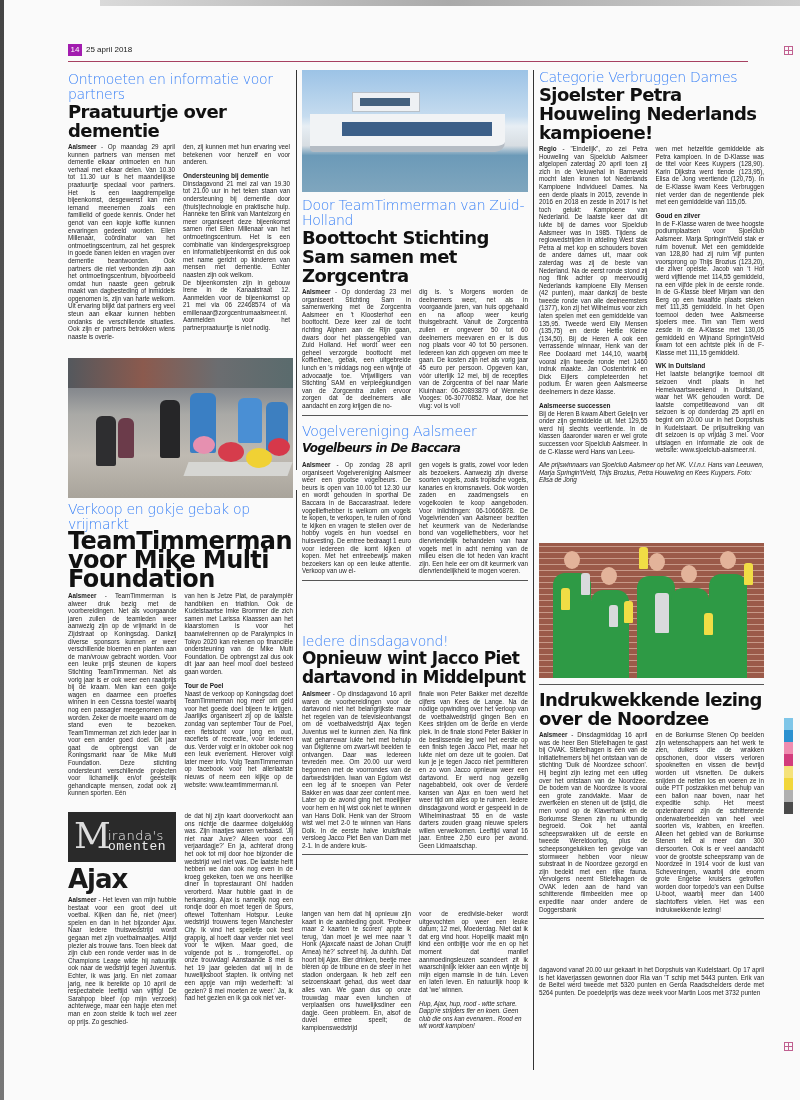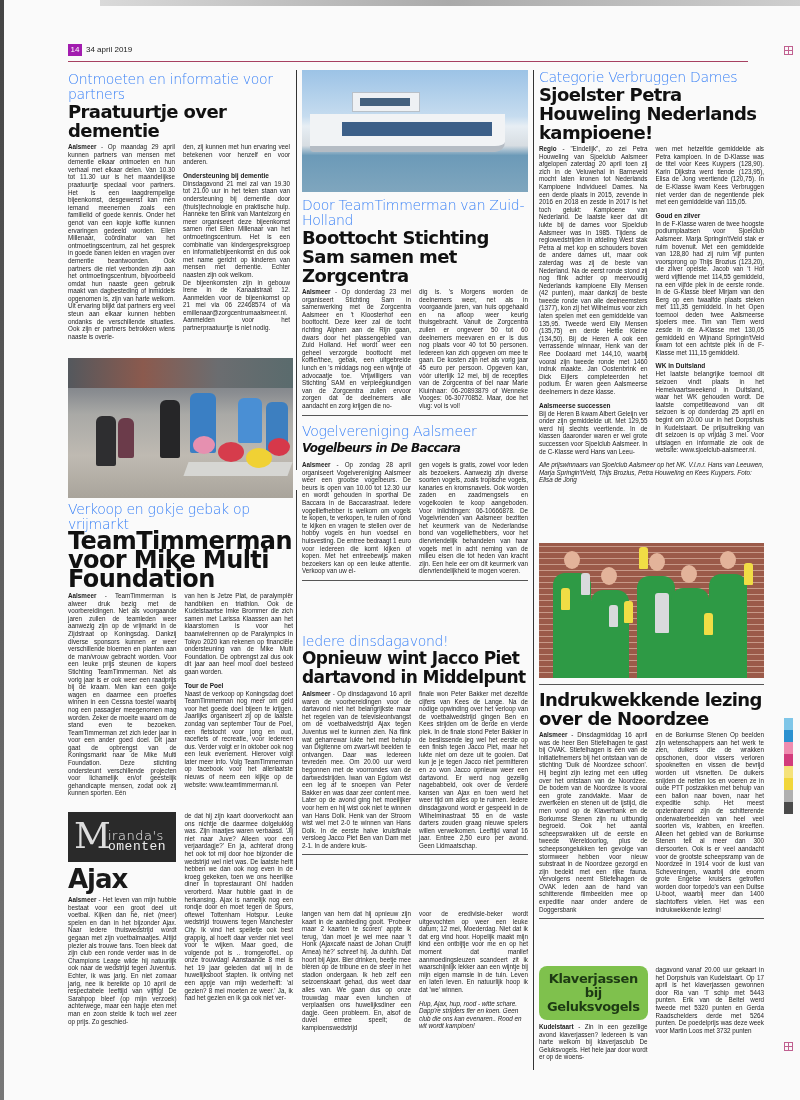--- a/index.html
+++ b/index.html
@@ -52,21 +52,21 @@
   .color-bar { position:absolute; left:784px; width:9px; }
 </style>
 </head>
 <body>
 
 <div class="scan-edge-left"></div>
 <div class="scan-edge-top"></div>
 
 <div class="header-bar">
   <span class="page-num">14</span>
-  <span class="page-date">34 april 2019</span>
+  <span class="page-date">25 april 2018</span>
 </div>
 <div class="reg-mark" style="left:784px;top:46px;"></div>
 <div class="reg-mark" style="left:784px;top:1042px;"></div>
 
 <div class="vrule" style="left:296px;top:70px;height:400px;"></div>
 <div class="vrule" style="left:533px;top:70px;height:1000px;"></div>
 <div class="vrule" style="left:296px;top:490px;height:380px;"></div>
 
 <div class="col" style="left:68px;top:72px;width:222px;">
   <div class="kicker">Ontmoeten en informatie voor partners</div>
@@ -218,24 +218,20 @@
   <div class="headline" style="font-size:18px;">Indrukwekkende lezing over de Noordzee</div>
   <div class="body2">
     <div class="txt"><b>Aalsmeer</b><span> - Dinsdagmiddag 16 april was de heer Ben Stiefelhagen te gast bij OVAK. Stiefelhagen is één van de initiatiefnemers bij het ontstaan van de stichting 'Duik de Noordzee schoon'. Hij begint zijn lezing met een uitleg over het ontstaan van de Noordzee. De bodem van de Noordzee is vooral een grote zandvlakte. Maar de zwerfkeien en stenen uit de ijstijd, die men vond op de Klaverbank en de Borkumse Stenen zijn nu uitbundig begroeid. Ook het aantal scheepswrakken uit de eerste en tweede Wereldoorlog, plus de scheepsongelukken ten gevolge van stormweer hebben voor nieuw substraat in de Noordzee gezorgd en zijn bedekt met een rijke fauna. Vervolgens neemt Stiefelhagen de OVAK leden aan de hand van schitterende filmbeelden mee op expeditie naar onder andere de Doggersbank</span></div>
     <div class="txt">en de Borkumse Stenen Op beelden zijn wetenschappers aan het werk te zien, duikers die de wrakken opschonen, door vissers verloren spooknetten en vissen die bevrijd worden uit visnetten. De duikers snijden de netten los en voeren ze in oude PTT postzakken met behulp van een ballon naar boven, naar het expeditie schip. Het meest opzienbarend zijn de schitterende onderwaterbeelden van heel veel soorten vis, krabben, en kreeften. Alleen het gebied van de Borkumse Stenen telt al meer dan 300 diersoorten. Ook is er veel aandacht voor de grootste scheepsramp van de Noordzee in 1914 voor de kust van Scheveningen, waarbij drie enorm grote Engelse kruisers getroffen worden door torpedo's van een Duitse U-boot, waarbij meer dan 1400 slachtoffers vielen. Het was een indrukwekkende lezing!</div>
   </div>
   <div class="rule"></div>
 </div>
 
 <div class="col" style="left:539px;top:966px;width:225px;">
   <div class="body2" style="margin-top:0">
-    <div>
-      <div class="klaver-box">Klaverjassen bij Geluksvogels</div>
-      <div class="txt" style="margin-top:3px;"><b>Kudelstaart</b><span> - Zin in een gezellige avond klaverjassen? Iedereen is van harte welkom bij klaverjasclub De Geluksvogels. Het hele jaar door wordt er op de woens-</span></div>
-    </div>
     <div class="txt">dagavond vanaf 20.00 uur gekaart in het Dorpshuis van Kudelstaart. Op 17 april is het klaverjassen gewonnen door Ria van 'T schip met 5443 punten. Erik van de Beitel werd tweede met 5320 punten en Gerda Raadschelders derde met 5264 punten. De poedelprijs was deze week voor Martin Loos met 3732 punten</div>
   </div>
 </div>
 
 <div id="colorbar">
     <div class="color-bar" style="top: 718px; height: 12px; background: rgb(127, 198, 232);"></div>
     <div class="color-bar" style="top: 730px; height: 12px; background: rgb(43, 145, 208);"></div>
     <div class="color-bar" style="top: 742px; height: 12px; background: rgb(239, 140, 176);"></div>
     <div class="color-bar" style="top: 754px; height: 12px; background: rgb(210, 60, 124);"></div>
     <div class="color-bar" style="top: 766px; height: 12px; background: rgb(245, 226, 122);"></div>

